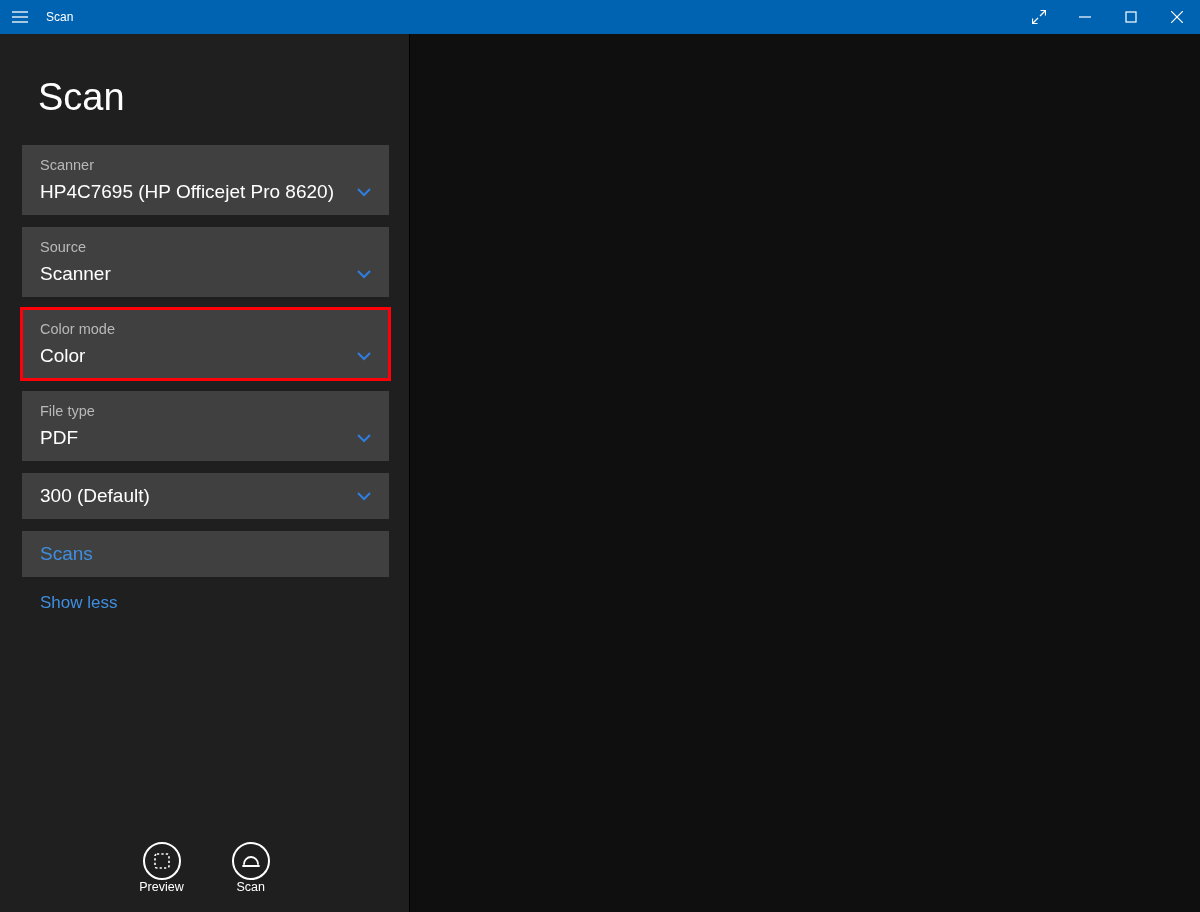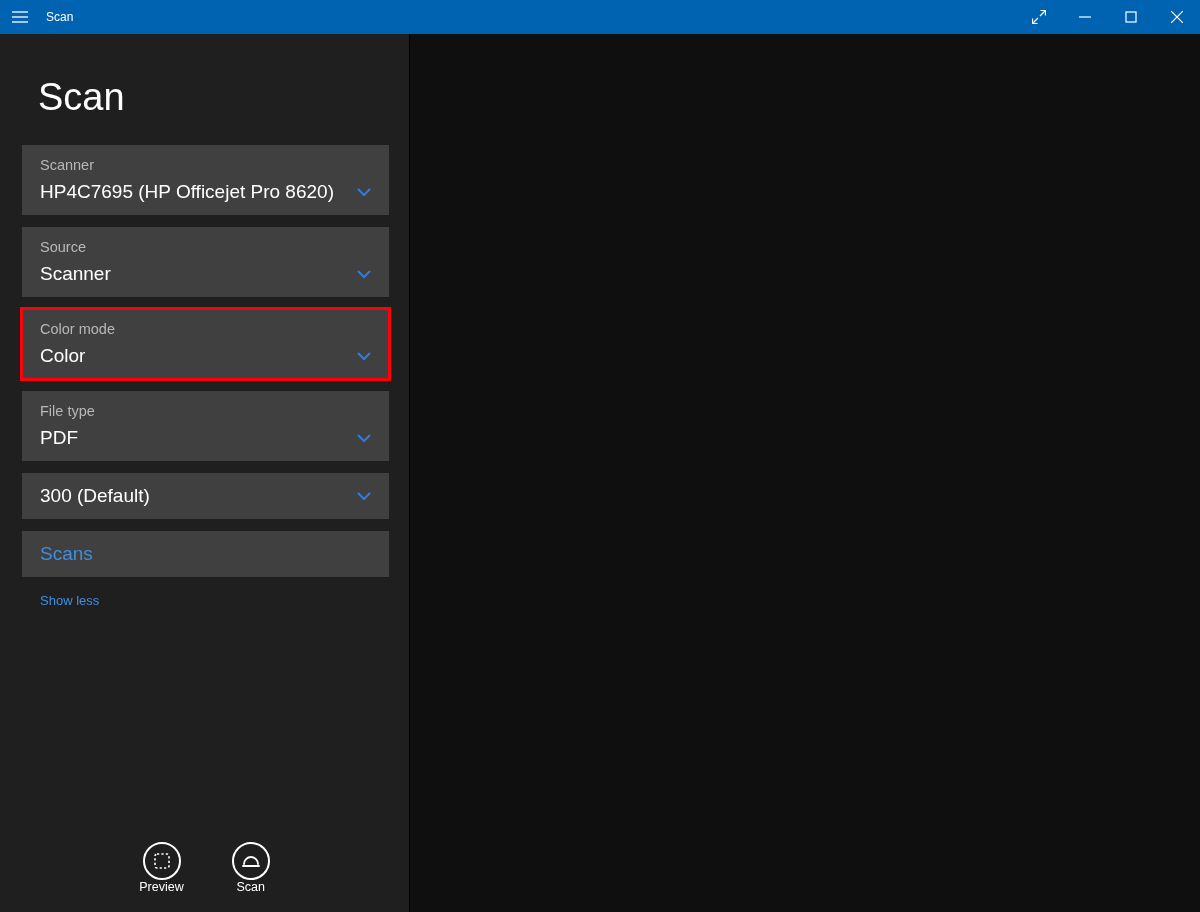--- a/index.html
+++ b/index.html
@@ -70,21 +70,21 @@
     text-overflow: clip;
     max-width: 300px;
   }
   .field-value.link { color: #3f8ee0; }
   .chev { flex-shrink: 0; margin-left: 8px; }
   .chev svg { display: block; }
 
   .showless {
     padding: 16px 0 0 40px;
     color: #3f8ee0;
-    font-size: 13px;
+    font-size: 17px;
   }
 
   .sidebar-bottom {
     margin-top: auto;
     display: flex;
     justify-content: center;
     gap: 48px;
     padding-bottom: 18px;
   }
   .action {

